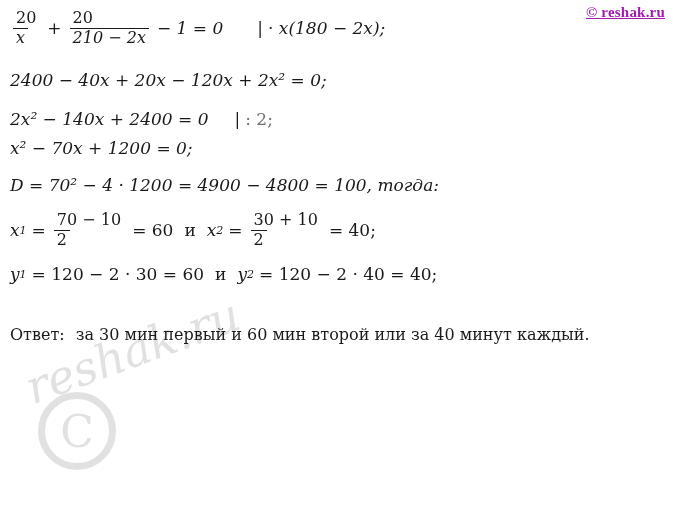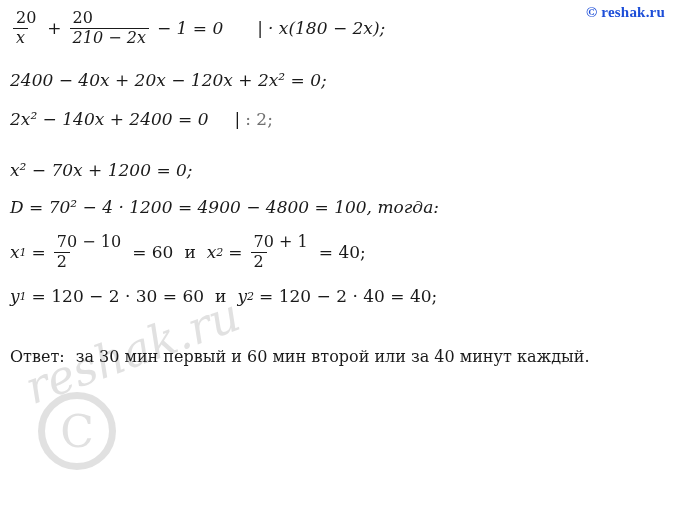--- a/index.html
+++ b/index.html
@@ -16,22 +16,23 @@
     overflow: hidden;
   }
 
   .watermark-top {
     position: absolute;
     top: 4px;
     right: 8px;
     font-family: "Liberation Serif", serif;
     font-size: 15px;
     font-weight: bold;
-    color: #1d4ed8;
+    color: #a21caf;
     letter-spacing: 0.2px;
+    text-decoration: underline;
   }
 
   
   .watermark-big {
     position: absolute;
     left: 18px;
     top: 330px;
     width: 300px;
     height: 170px;
     pointer-events: none;
@@ -78,21 +79,21 @@
     font-size: 17px;
     line-height: 1;
     white-space: nowrap;
   }
 
   
   .l1 { margin-top: 2px;  height: 44px; }
   .l2 { margin-top: 14px; }
   .l3 { margin-top: 22px; }
   .l4 { margin-top: 22px; text-align: center; }
-  .l5 { margin-top: 34px; }
+  .l5 { margin-top: 12px; }
   .l6 { margin-top: 20px; }
   .l7 { margin-top: 14px; height: 44px; }
   .l8 { margin-top: 14px; }
   .answer { margin-top: 42px; }
 
   .it { font-style: italic; }
   .sp-s { display: inline-block; width: 5px; }
   .sp-m { display: inline-block; width: 11px; }
   .sp-l { display: inline-block; width: 26px; }
   .sp-xl { display: inline-block; width: 34px; }
@@ -188,21 +189,21 @@
     <span>= 60</span>
     <span class="sp-m"></span>
     <span>и</span>
     <span class="sp-m"></span>
     <span class="it">x</span>
       <span class="sub">2</span>
     <span class="sp-s"></span>
     <span>=</span>
     <span class="sp-s"></span>
     <span class="frac">
-      <span class="num">70 + 1</span>
+      <span class="num">30 + 10</span>
       <span class="den">2</span>
     </span>
     <span class="sp-s"></span>
     <span>= 40;</span>
   </div>
 
   <div class="line l8">
     <span class="it">y</span>
       <span class="sub">1</span>
     <span class="sp-s"></span>

